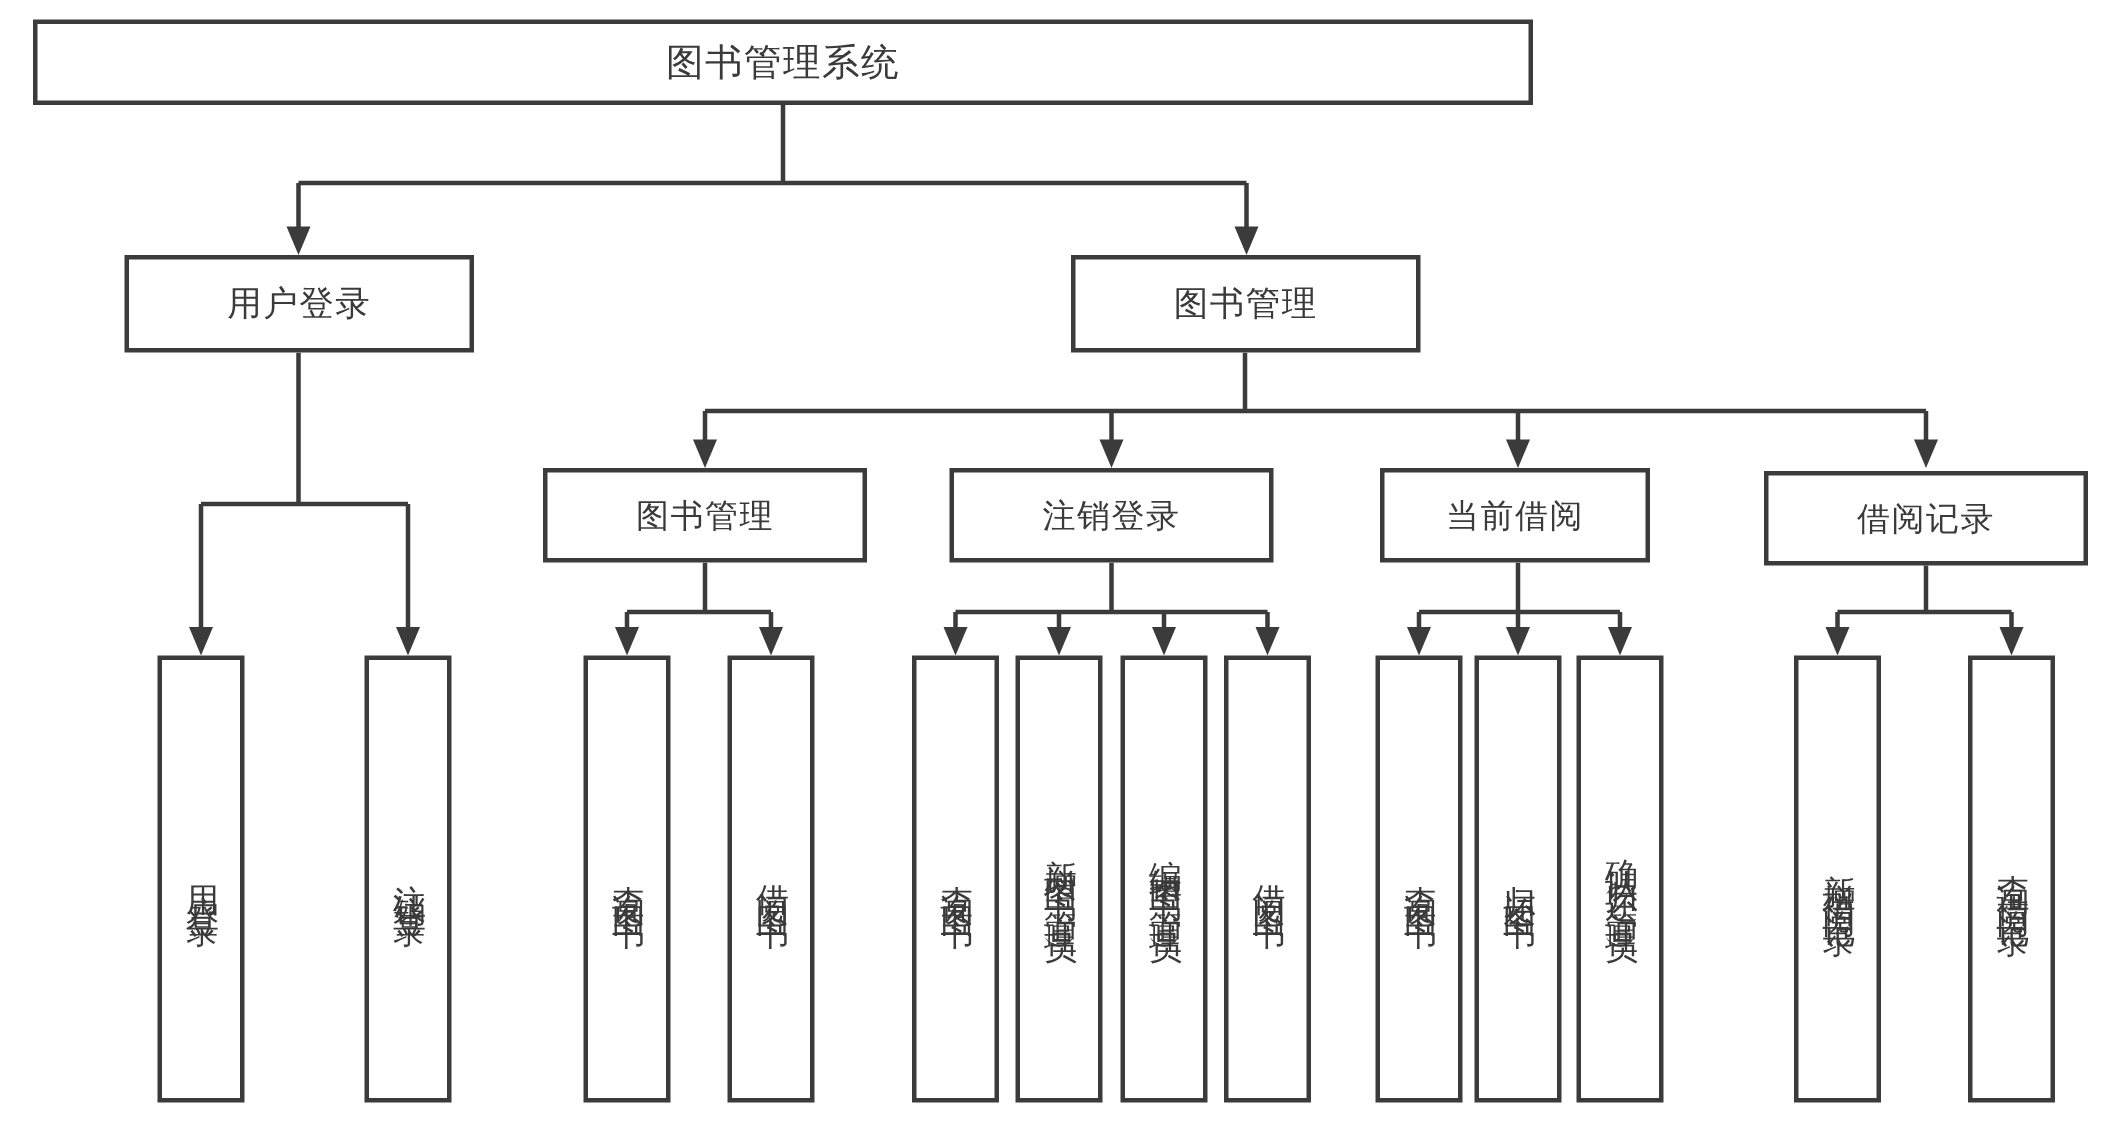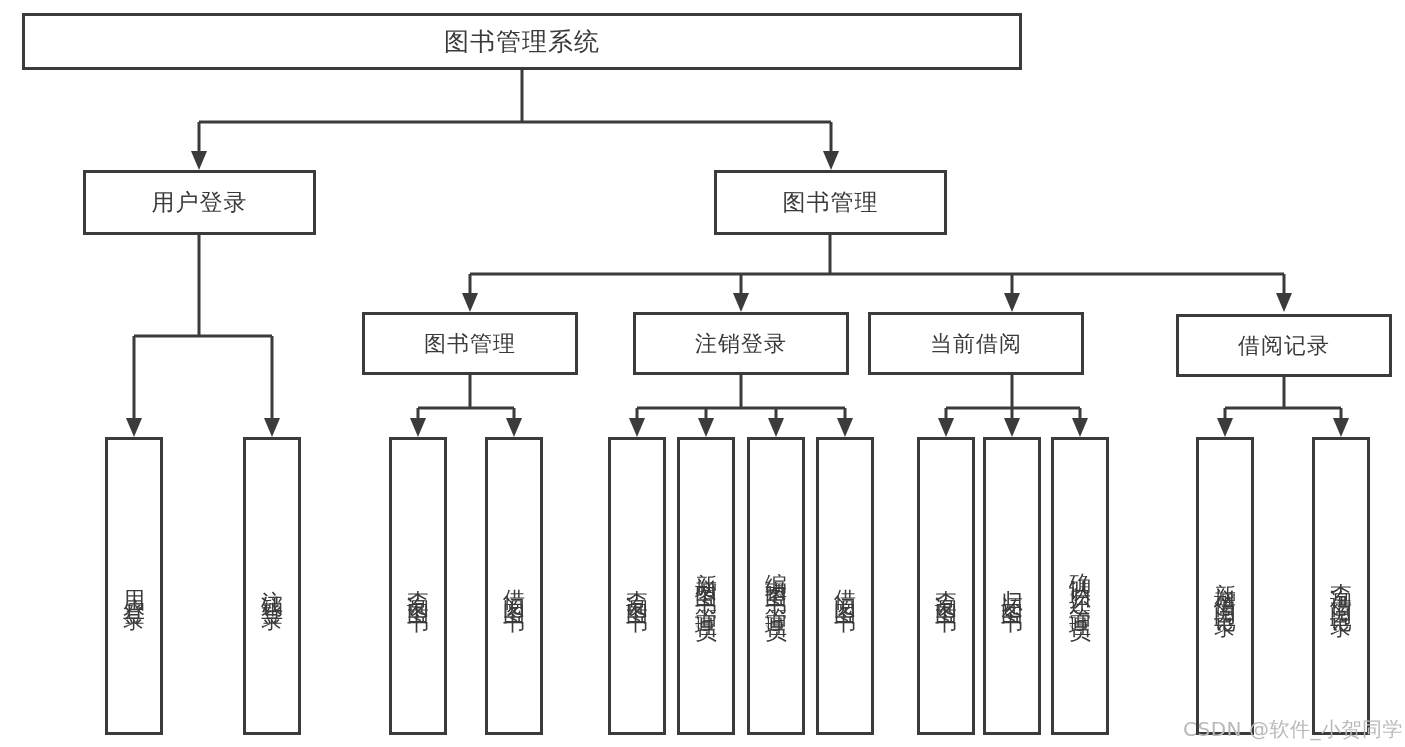--- a/index.html
+++ b/index.html
@@ -93,36 +93,35 @@
     <polygon points="1333,418 1349,418 1341,437"></polygon>
   </svg>
 
   <div class="hbox" style="left:22px;top:13px;width:1000px;height:57px;font-size:25px">图书管理系统</div>
 
   <div class="hbox" style="left:83px;top:170px;width:233px;height:65px;font-size:23px">用户登录</div>
   <div class="hbox" style="left:714px;top:170px;width:233px;height:65px;font-size:23px">图书管理</div>
 
   <div class="hbox" style="left:362px;top:312px;width:216px;height:63px;font-size:22px">图书管理</div>
   <div class="hbox" style="left:633px;top:312px;width:216px;height:63px;font-size:22px">注销登录</div>
-  <div class="hbox" style="left:868px;top:312px;width:216px;height:63px;font-size:22px">当前借阅</div>
+  <div class="hbox" style="left:920px;top:312px;width:180px;height:63px;font-size:22px">当前借阅</div>
   <div class="hbox" style="left:1176px;top:314px;width:216px;height:63px;font-size:22px">借阅记录</div>
 
   <div class="vbox" style="left:105px;top:437px;width:58px;height:298px">用户登录</div>
   <div class="vbox" style="left:243px;top:437px;width:58px;height:298px">注销登录</div>
 
   <div class="vbox" style="left:389px;top:437px;width:58px;height:298px">查询图书</div>
   <div class="vbox" style="left:485px;top:437px;width:58px;height:298px">借阅图书</div>
 
   <div class="vbox" style="left:608px;top:437px;width:58px;height:298px">查询图书</div>
   <div class="vbox" style="left:677px;top:437px;width:58px;height:298px">新增图书（管理员）</div>
   <div class="vbox" style="left:747px;top:437px;width:58px;height:298px">编辑图书（管理员）</div>
   <div class="vbox" style="left:816px;top:437px;width:58px;height:298px">借阅图书</div>
 
   <div class="vbox" style="left:917px;top:437px;width:58px;height:298px">查询图书</div>
   <div class="vbox" style="left:983px;top:437px;width:58px;height:298px">归还图书</div>
   <div class="vbox" style="left:1051px;top:437px;width:58px;height:298px">确认归还（管理员）</div>
 
   <div class="vbox" style="left:1196px;top:437px;width:58px;height:298px">新增借阅记录</div>
   <div class="vbox" style="left:1312px;top:437px;width:58px;height:298px">查询借阅记录</div>
 
-  <div class="watermark">CSDN @软件_小贺同学</div>
 
 </div>
 
 </body></html>

